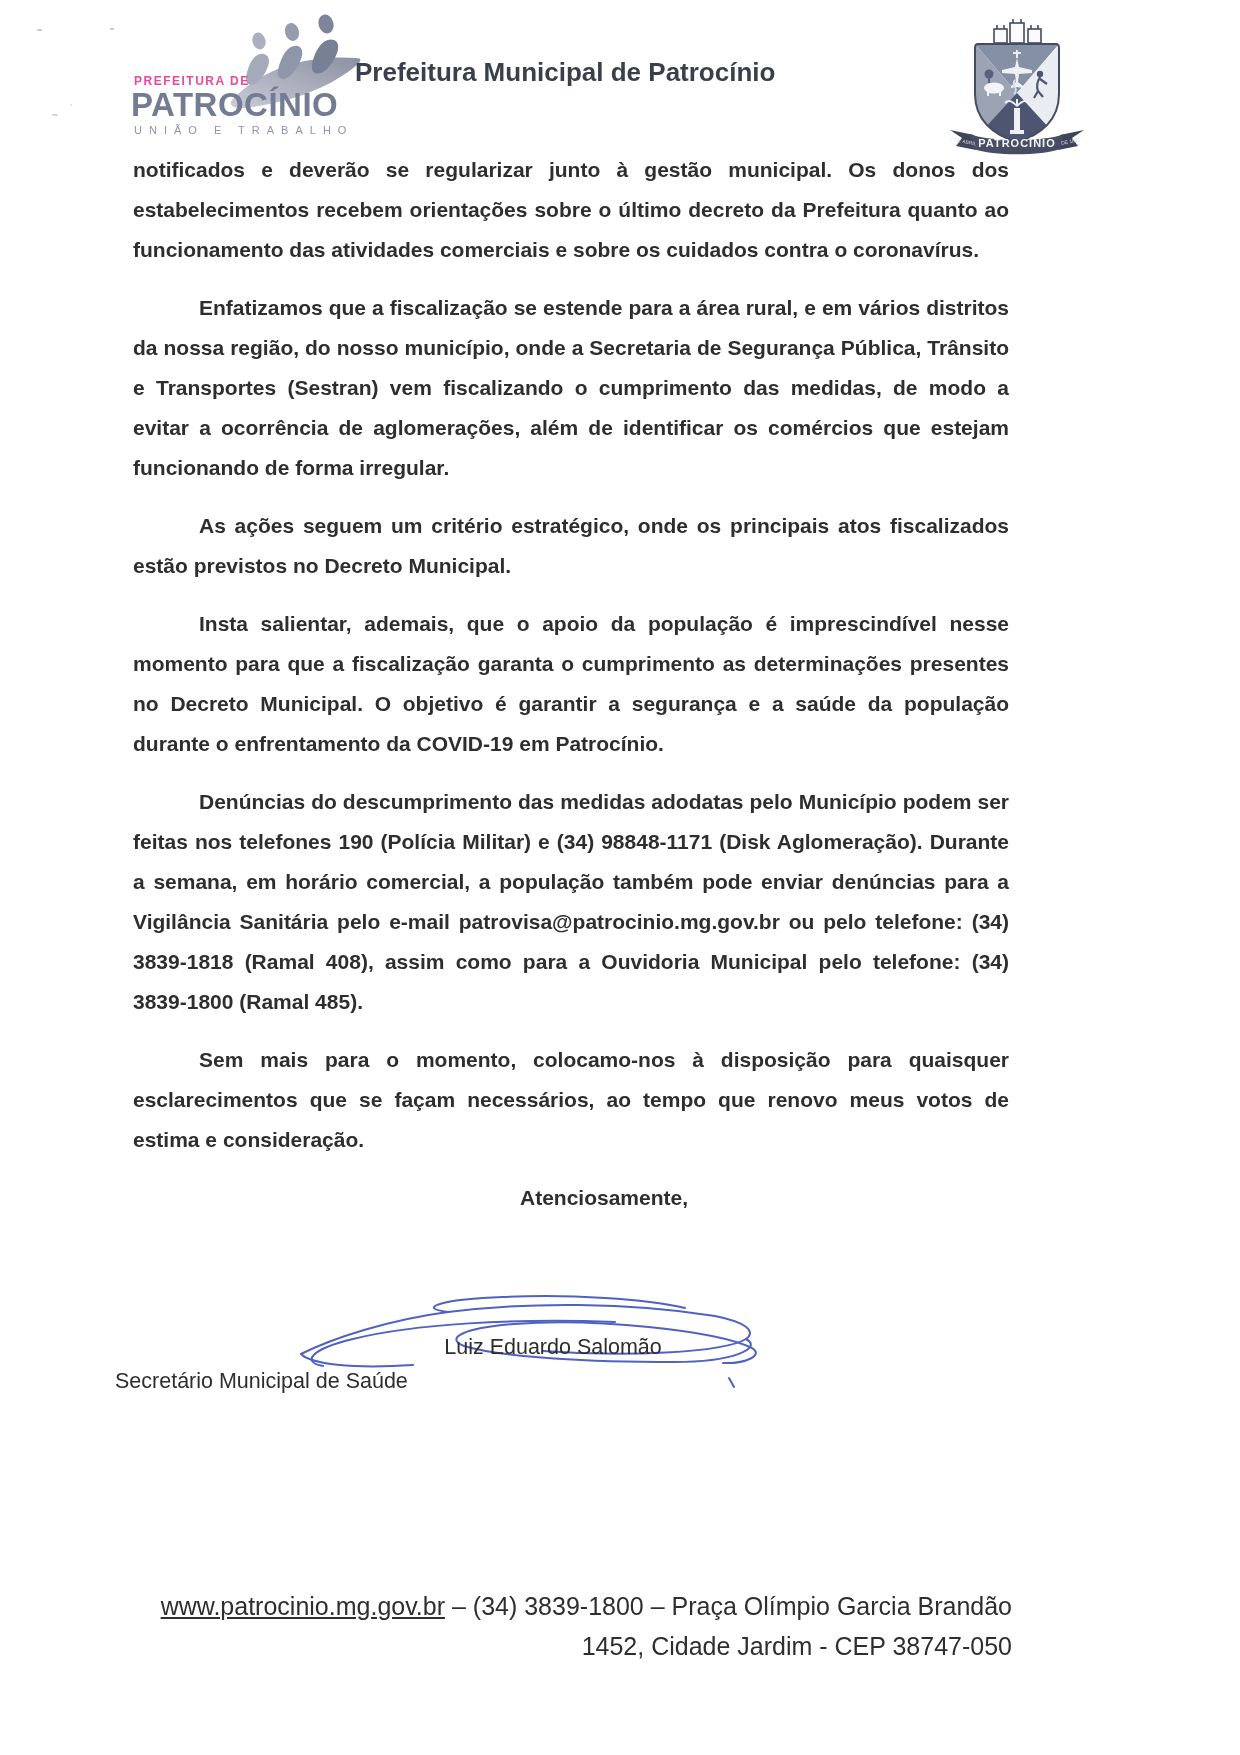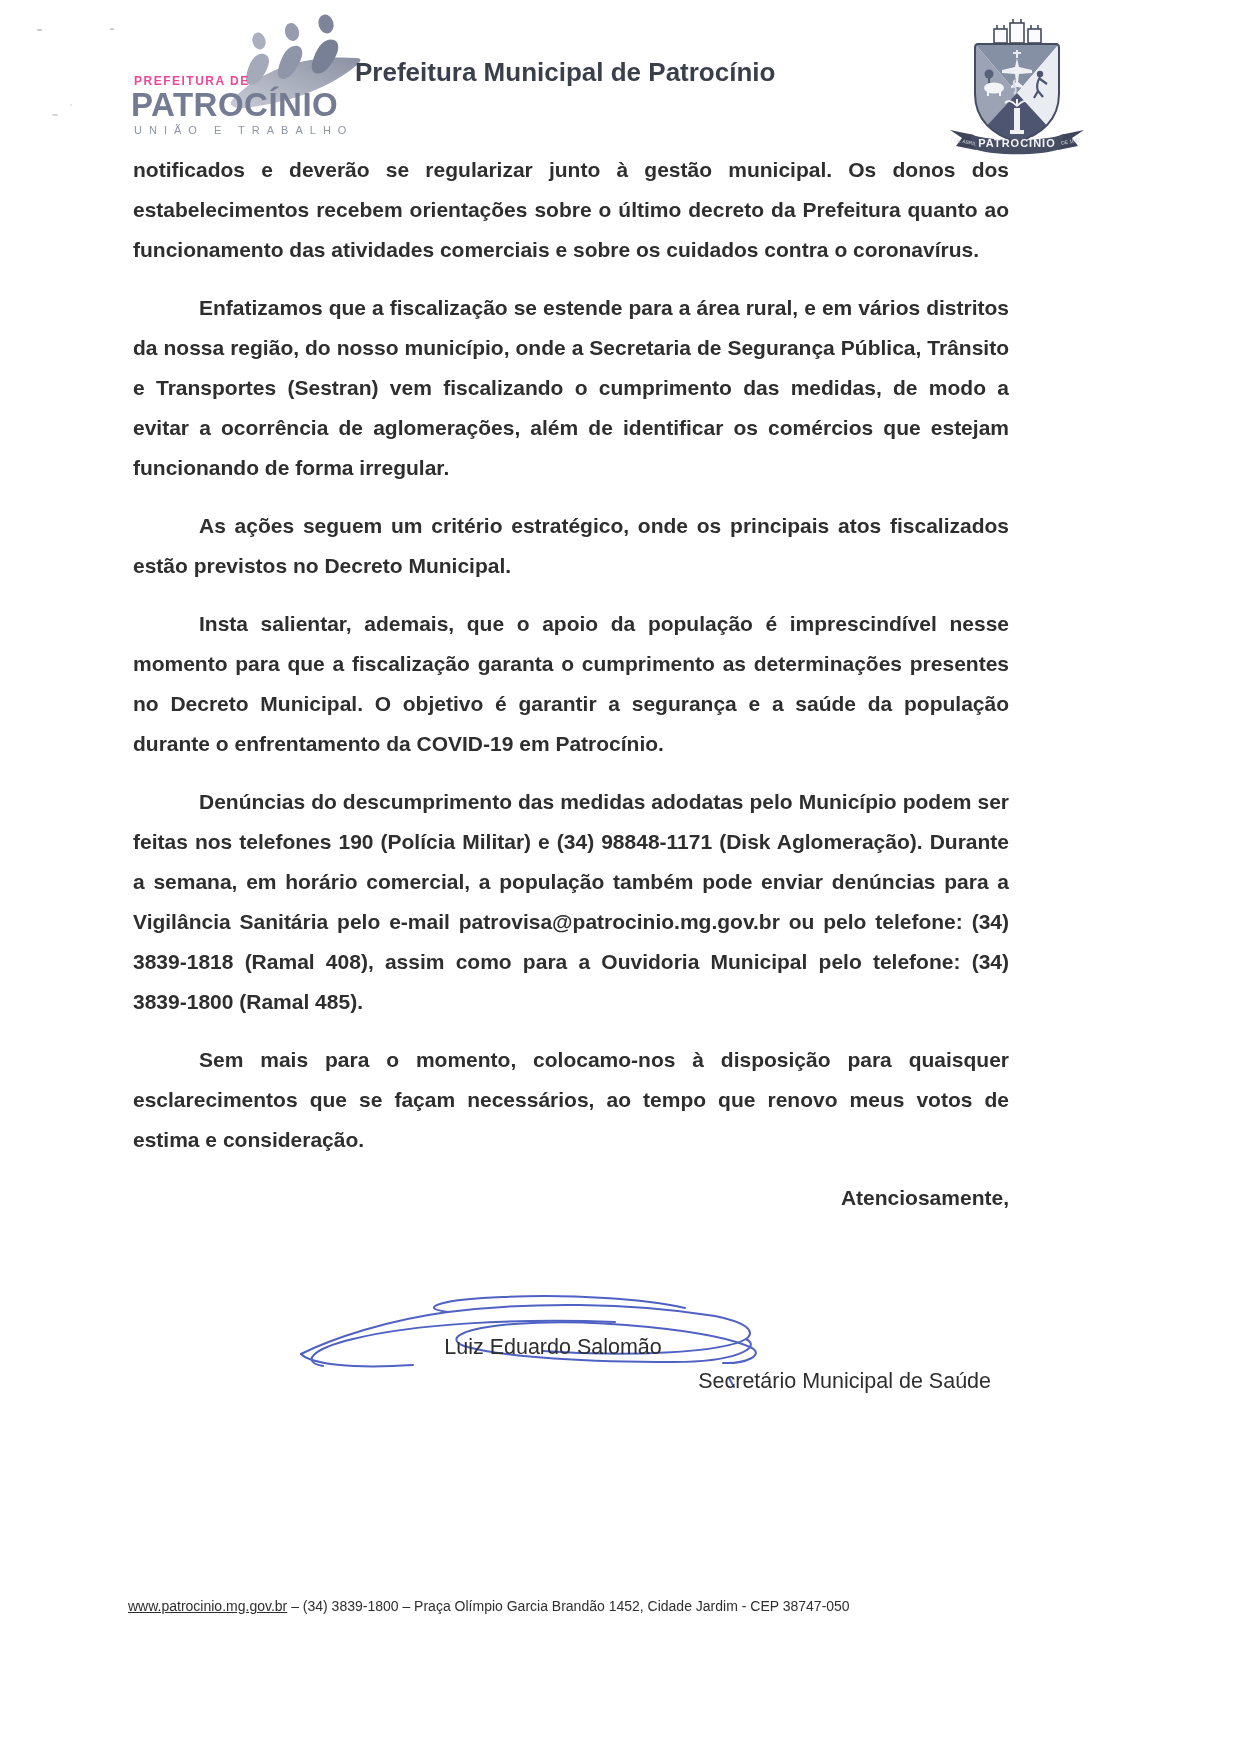--- a/index.html
+++ b/index.html
@@ -27,31 +27,31 @@
     font-size:26px;line-height:34px;
   }
   .crest{position:absolute;left:942px;top:8px;}
   
   .letter-body{
     position:absolute;left:133px;top:150px;width:876px;
     font-size:21px;line-height:40px;text-align:justify;
   }
   .letter-body p{margin:0 0 18px 0;text-indent:66px;font-weight:bold;}
   .letter-body p.continuation{text-indent:0;}
-  .letter-body p.closing{margin-bottom:0;text-align:right;}
+  .letter-body p.closing{margin-bottom:0;text-align:center;}
   
   .sig-ink{position:absolute;left:293px;top:1278px;}
   .sig-name{position:absolute;left:133px;top:1335px;width:876px;text-align:center;
     font-size:21.5px;transform:translateX(-18px);}
-  .sig-role{position:absolute;left:133px;top:1369px;width:876px;text-align:right;
+  .sig-role{position:absolute;left:133px;top:1369px;width:876px;text-align:left;
     font-size:21.5px;transform:translateX(-18px);}
   
   .footer{
     position:absolute;left:128px;top:1586px;width:884px;
-    font-size:14px;line-height:40px;text-align:left;
+    font-size:25px;line-height:40px;text-align:right;
   }
   .footer .site{text-decoration:underline;}
   
   .speck{position:absolute;background:#9a9aa2;opacity:.55;border-radius:1px;}
   .s1{left:37px;top:29px;width:5px;height:2px;}
   .s2{left:110px;top:28px;width:4px;height:2px;}
   .s3{left:52px;top:114px;width:6px;height:2px;opacity:.4;}
   .s4{left:70px;top:104px;width:2px;height:2px;opacity:.35;}
 </style>
 </head>

